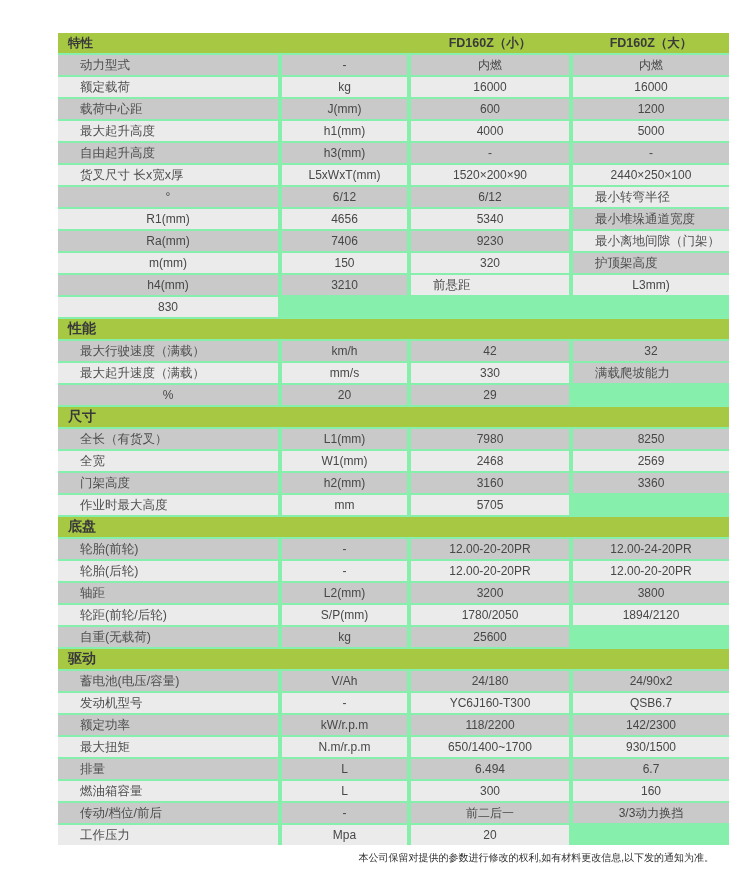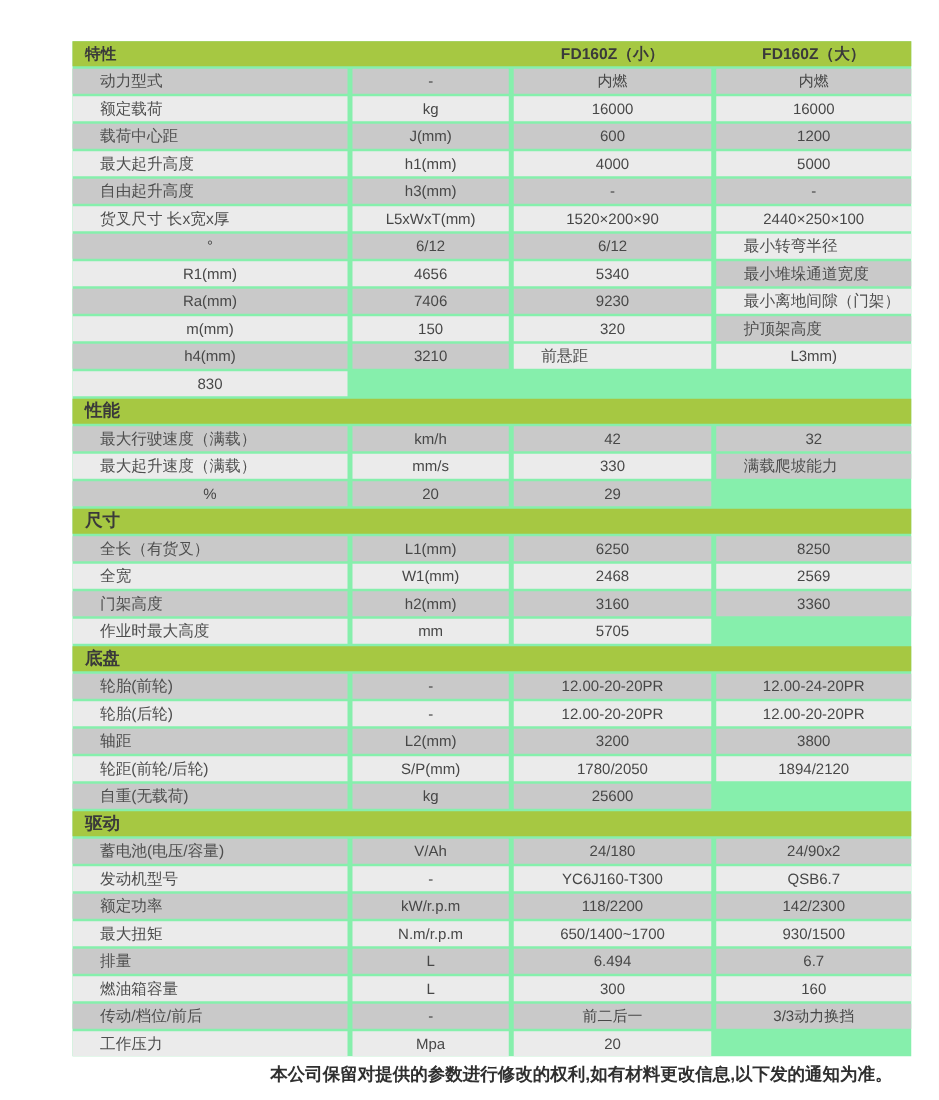--- a/index.html
+++ b/index.html
@@ -70,22 +70,22 @@
     padding-left: 10px;
     font-size: 14px;
     font-weight: 700;
     color: #3a3a3a;
   }
 
   .footer-note {
     position: absolute;
     top: 851px;
     right: 37px;
-    font-size: 14px;
-    font-weight: 700;
+    font-size: 10px;
+    font-weight: 400;
     color: #2f2f2f;
     letter-spacing: 0;
   }
 </style>
 </head>
 <body>
 
 <div class="page">
   <div class="spec-table" id="spec-table">
       <div class="header-bar">
@@ -147,21 +147,21 @@
       <div class="cell label light">最大起升速度（满载）</div>
       <div class="cell light">mm/s</div>
       <div class="cell light">330</div>
       <div class="cell label dark">满载爬坡能力</div>
       <div class="cell dark">%</div>
       <div class="cell dark">20</div>
       <div class="cell dark">29</div>
       <div class="section-bar">尺寸</div>
       <div class="cell label dark">全长（有货叉）</div>
       <div class="cell dark">L1(mm)</div>
-      <div class="cell dark">6250</div>
+      <div class="cell dark">7980</div>
       <div class="cell dark">8250</div>
       <div class="cell label light">全宽</div>
       <div class="cell light">W1(mm)</div>
       <div class="cell light">2468</div>
       <div class="cell light">2569</div>
       <div class="cell label dark">门架高度</div>
       <div class="cell dark">h2(mm)</div>
       <div class="cell dark">3160</div>
       <div class="cell dark">3360</div>
       <div class="cell label light">作业时最大高度</div>

